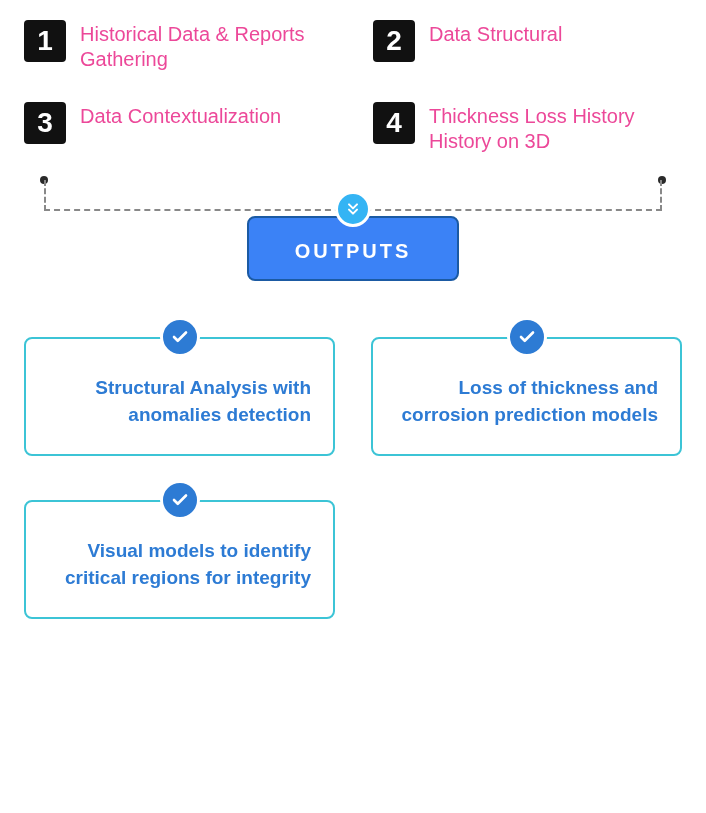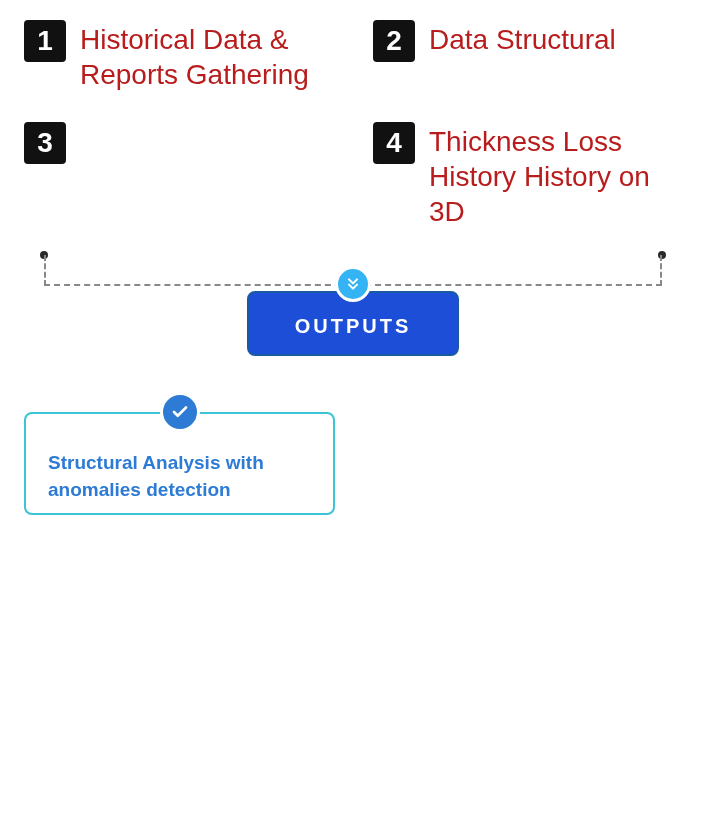--- a/index.html
+++ b/index.html
@@ -30,23 +30,23 @@
     font-size: 28px;
     width: 42px;
     height: 42px;
     display: flex;
     align-items: center;
     justify-content: center;
     border-radius: 4px;
     flex: 0 0 42px;
   }
   .step-label {
-    font-size: 28px;
+    font-size: 20px;
     font-weight: 500;
-    color: #b91c1c;
+    color: #ec4899;
     line-height: 1.25;
     padding-top: 2px;
   }
   .connector-wrap {
     position: relative;
     height: 50px;
   }
   .dot {
     position: absolute;
     width: 8px; height: 8px;
@@ -87,43 +87,43 @@
     border-radius: 50%;
     background: #34b4f4;
     border: 3px solid #fff;
     display: flex;
     align-items: center;
     justify-content: center;
     z-index: 6;
   }
   .arrow-badge svg { width: 16px; height: 16px; }
   .outputs-pill {
-    background: #1d4ed8;
+    background: #3b82f6;
     border: 2px solid #1b5aa3;
     border-radius: 8px;
     padding: 22px 46px 16px;
     color: #fff;
     font-weight: 800;
     font-size: 20px;
     letter-spacing: 3px;
     text-align: center;
     position: relative;
   }
   .outputs-grid {
     display: grid;
     grid-template-columns: 1fr 1fr;
     gap: 44px 36px;
     margin-top: 56px;
   }
   .out-card {
     position: relative;
     border: 2px solid #3cc4d6;
     border-radius: 8px;
-    padding: 36px 22px 10px;
-    text-align: left;
+    padding: 36px 22px 26px;
+    text-align: right;
   }
   .check-badge {
     position: absolute;
     top: -22px;
     left: 50%;
     transform: translateX(-50%);
     width: 40px; height: 40px;
     border-radius: 50%;
     background: #2d7bd4;
     border: 3px solid #fff;
@@ -146,20 +146,21 @@
   <div class="step">
     <div class="step-num">1</div>
     <div class="step-label">Historical Data &amp; Reports Gathering</div>
   </div>
   <div class="step">
     <div class="step-num">2</div>
     <div class="step-label">Data Structural</div>
   </div>
   <div class="step">
     <div class="step-num">3</div>
+    <div class="step-label">Data Contextualization</div>
   </div>
   <div class="step">
     <div class="step-num">4</div>
     <div class="step-label">Thickness Loss History History on 3D</div>
   </div>
 </div>
 
 <div class="connector-wrap">
   <div class="dot left"></div>
   <div class="dot right"></div>
@@ -182,13 +183,29 @@
 
 <div class="outputs-grid">
   <div class="out-card">
     <div class="check-badge">
       <svg viewBox="0 0 24 24" fill="none" stroke="#fff" stroke-width="3.5" stroke-linecap="round" stroke-linejoin="round">
           <polyline points="4 12 9 17 20 6"></polyline>
         </svg>
     </div>
     <div class="out-text">Structural Analysis with anomalies detection</div>
   </div>
+  <div class="out-card">
+    <div class="check-badge">
+      <svg viewBox="0 0 24 24" fill="none" stroke="#fff" stroke-width="3.5" stroke-linecap="round" stroke-linejoin="round">
+          <polyline points="4 12 9 17 20 6"></polyline>
+        </svg>
+    </div>
+    <div class="out-text">Loss of thickness and corrosion prediction models</div>
+  </div>
+  <div class="out-card">
+    <div class="check-badge">
+      <svg viewBox="0 0 24 24" fill="none" stroke="#fff" stroke-width="3.5" stroke-linecap="round" stroke-linejoin="round">
+          <polyline points="4 12 9 17 20 6"></polyline>
+        </svg>
+    </div>
+    <div class="out-text">Visual models to identify critical regions for integrity</div>
+  </div>
 </div>
 
 </body></html>

